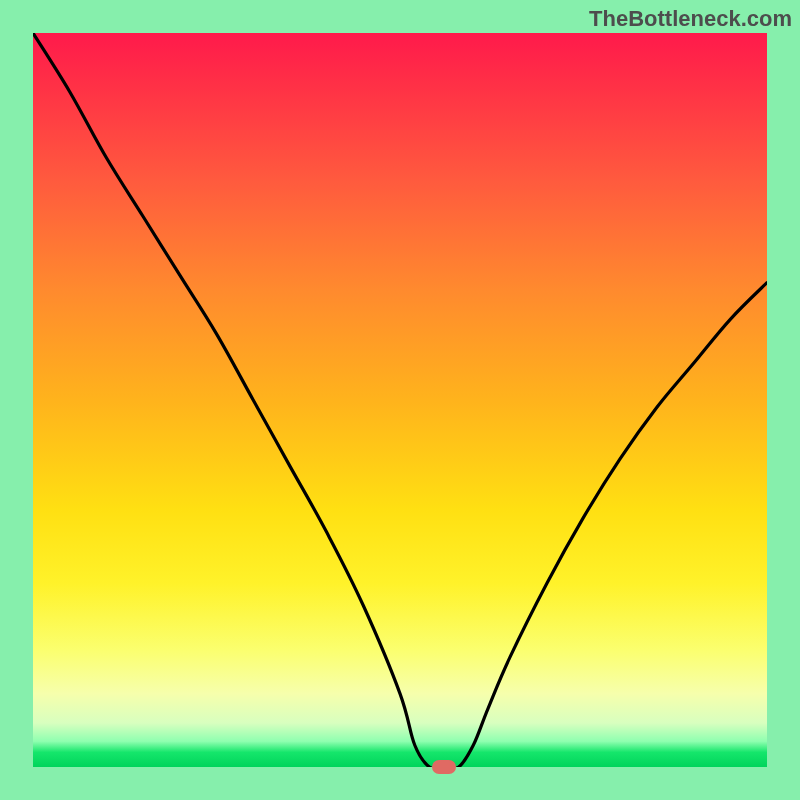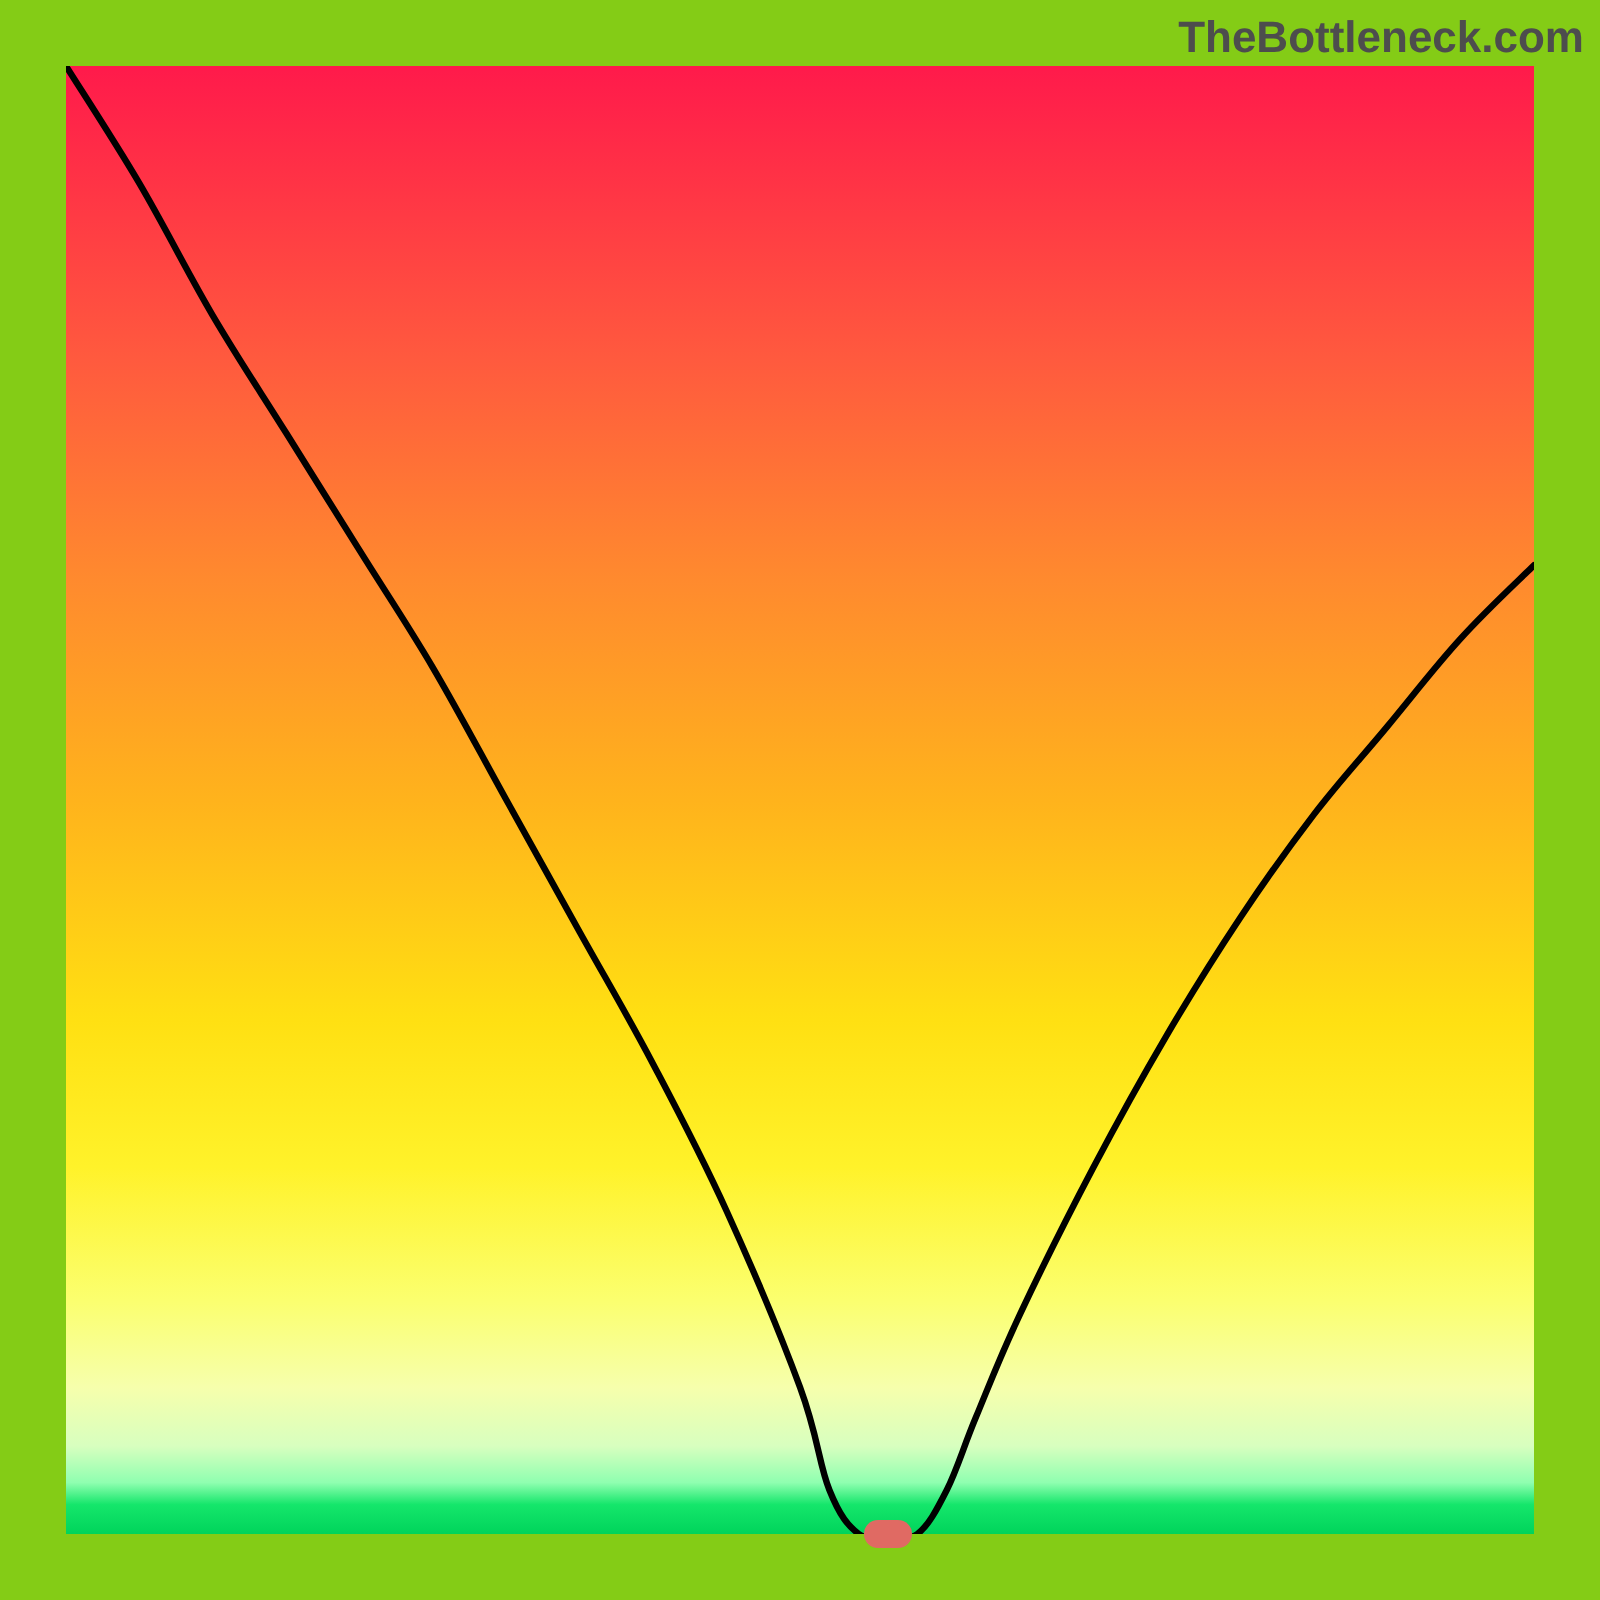--- a/index.html
+++ b/index.html
@@ -8,21 +8,21 @@
     width: 800px;
     height: 800px;
     background: #000;
     overflow: hidden;
     font-family: Arial, Helvetica, sans-serif;
   }
   .frame {
     position: relative;
     width: 800px;
     height: 800px;
-    background: #84cc16;
+    background: #86efac;
   }
   .plot-area {
     position: absolute;
     left: 33px;
     top: 33px;
     width: 734px;
     height: 734px;
     
     background: linear-gradient(
       to bottom,

